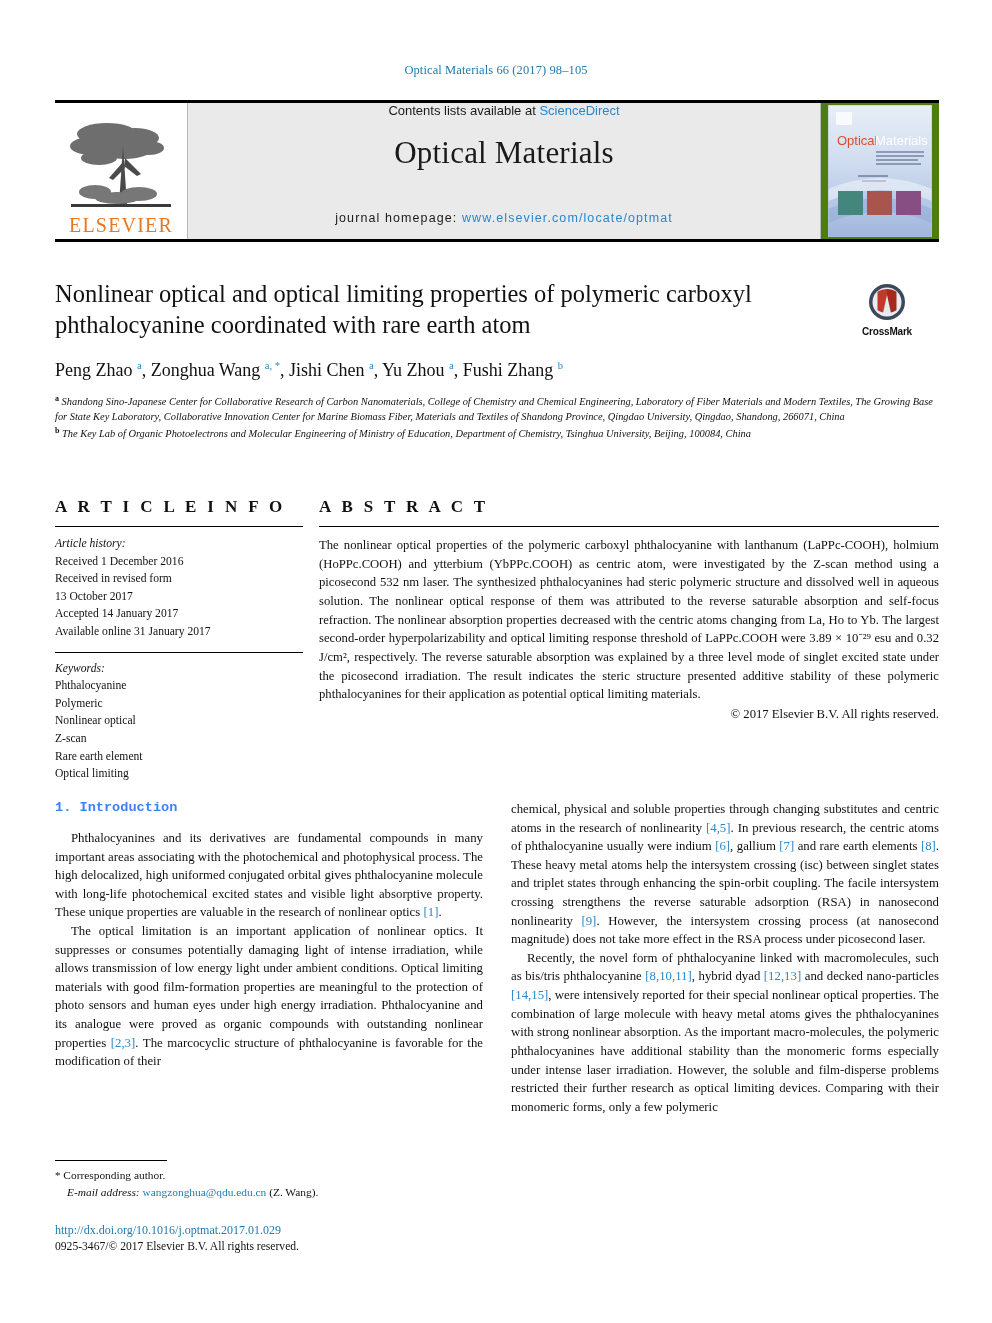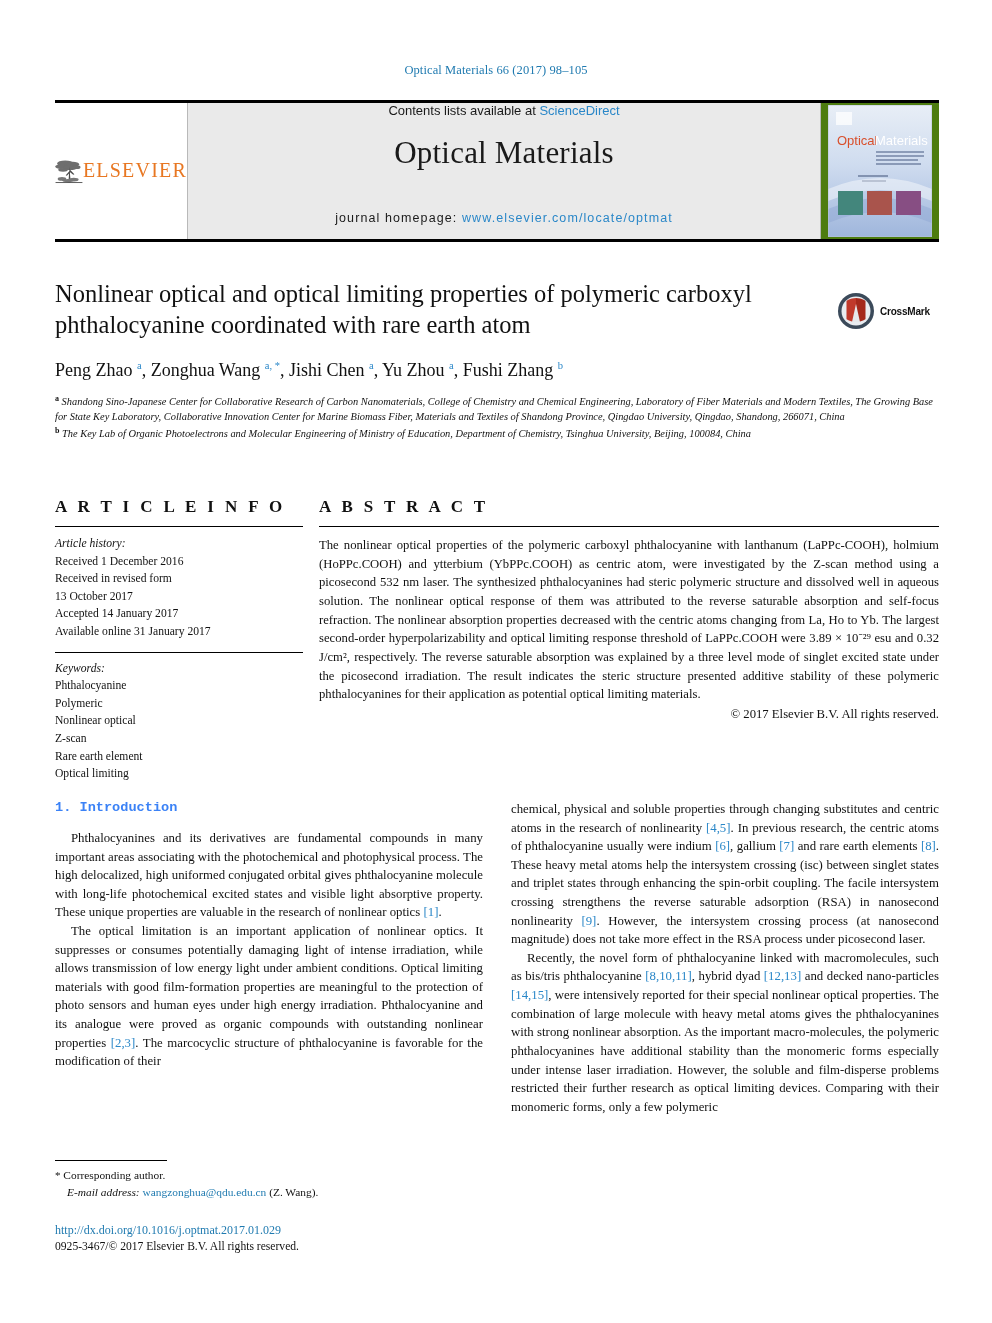--- a/index.html
+++ b/index.html
@@ -37,21 +37,21 @@
     height: 142px;
     display: flex;
     align-items: stretch;
   }
   .masthead-left {
     width: 132px;
     flex: 0 0 132px;
     background: #fff;
     position: relative;
     display: flex;
-    flex-direction: row;
+    flex-direction: column;
     justify-content: flex-end;
     align-items: center;
     padding-bottom: 4px;
   }
   .elsevier-tree { width: 104px; height: 96px; margin-top: 6px; }
   .elsevier-word {
     font-family: "Liberation Serif", serif;
     font-size: 20px;
     letter-spacing: 1.2px;
     color: #E87722;
@@ -106,21 +106,21 @@
     font-size: 24.5px;
     line-height: 1.28;
     color: #111;
     width: 800px;
     font-weight: normal;
     margin: 0;
   }
   .crossmark {
     position: absolute; top: 5px; right: 2px;
     width: 100px; height: 56px;
-    display: flex; align-items: center; gap: 5px;
+    display: flex; align-items: center; gap: 5px; flex-direction: column;
   }
   .crossmark-label {
     font-family: "Liberation Sans", sans-serif;
     font-size: 10px; font-weight: bold; color: #111;
     letter-spacing: -.2px;
   }
 
   .authors {
     margin-top: 18px;
     font-family: "Liberation Serif", serif;

